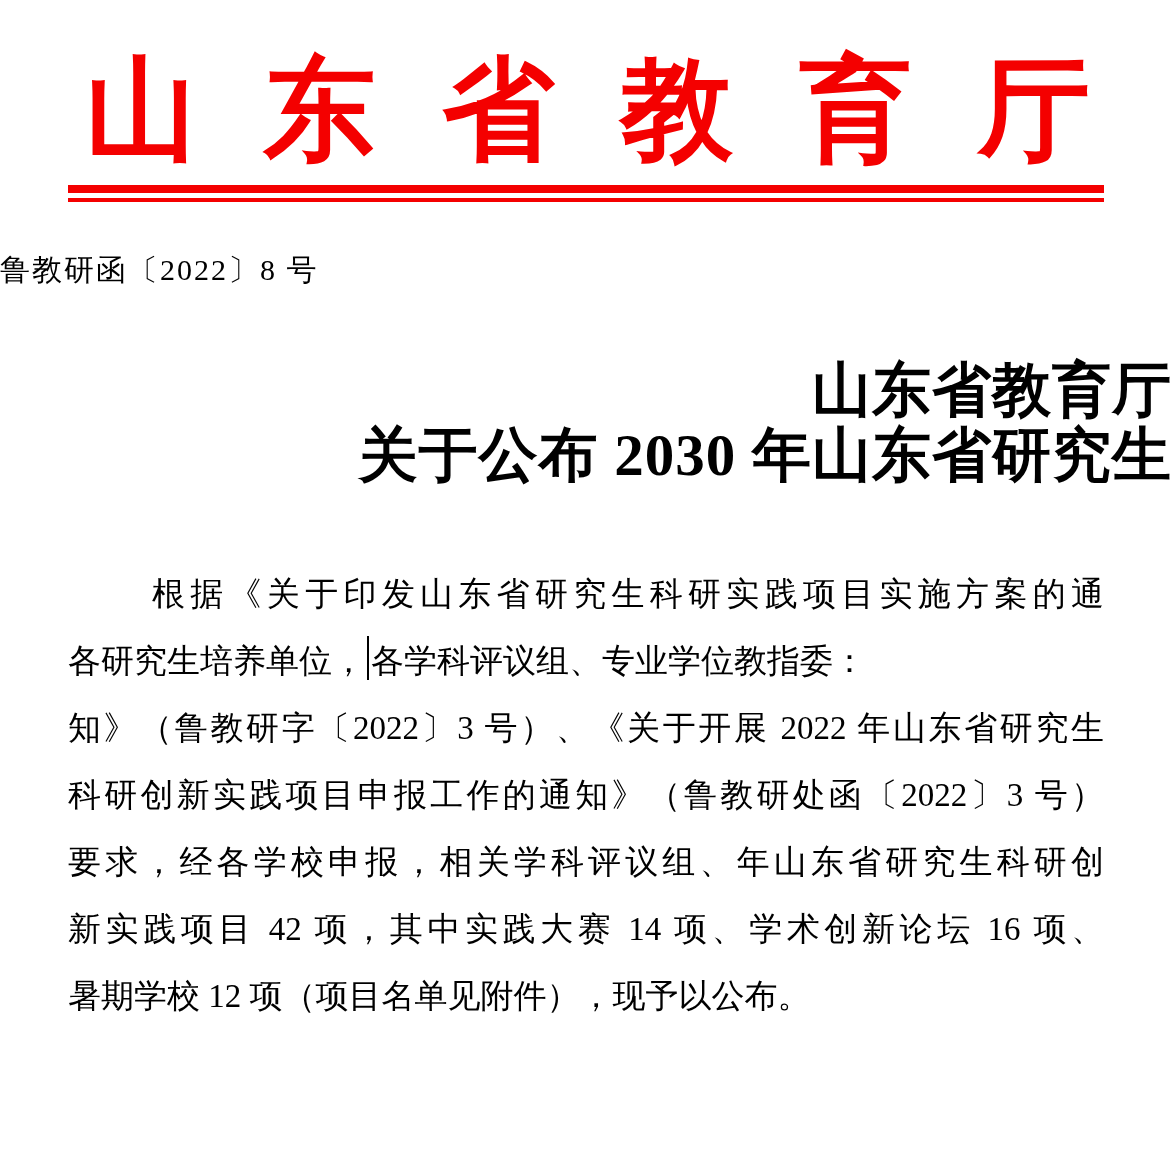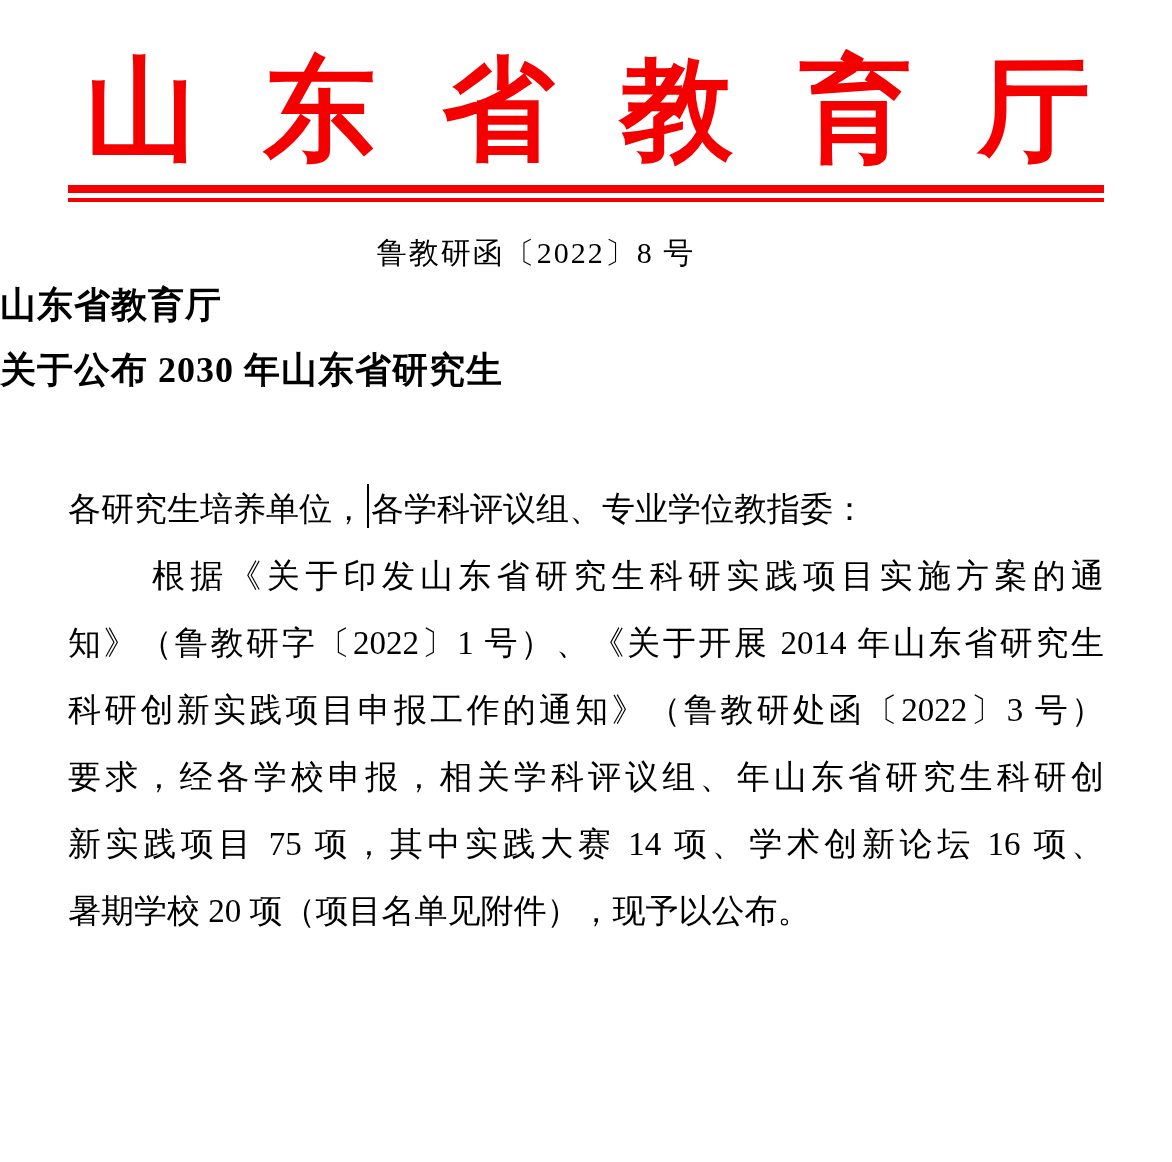--- a/index.html
+++ b/index.html
@@ -32,32 +32,33 @@
   .agency span { display: inline-block; }
   .rule {
     margin-left: 68px;
     margin-right: 68px;
     background: #f40000;
   }
   .rule-thick { height: 8px; margin-top: 14px; }
   .rule-thin  { height: 4px; margin-top: 5px; }
   
   .doc-number {
-    margin-top: 31px;
+    margin-top: 48px;
     padding-right: 100px;
-    text-align: center;
+    text-align: left;
     font-size: 30px;
     line-height: 40px;
     letter-spacing: 2px;
   }
   
   .title {
-    text-align: left;
+    margin-top: 68px;
+    text-align: right;
     font-weight: bold;
-    font-size: 36px;
+    font-size: 59px;
     line-height: 65px;
     letter-spacing: 1px;
   }
   
   .body-text {
     margin: 73px 68px 0 68px;
     font-size: 33px;
     line-height: 67px;
   }
   .line {
@@ -100,22 +101,22 @@
   <div class="rule rule-thin"></div>
 
   <div class="doc-number">鲁教研函〔2022〕8 号</div>
 
   <div class="title">
     <div>山东省教育厅</div>
     <div>关于公布 2030 年山东省研究生</div>
   </div>
 
   <div class="body-text">
+    <div class="line just indent">根据《关于印发山东省研究生科研实践项目实施方案的通</div>
     <div class="line"><span>各研究生培养单位，</span><span class="cursor"></span><span>各学科评议组、专业学位教指委：</span></div>
-    <div class="line just indent">根据《关于印发山东省研究生科研实践项目实施方案的通</div>
-    <div class="line just">知》（鲁教研字〔2022〕1 号）、《关于开展 2014 年山东省研究生</div>
+    <div class="line just">知》（鲁教研字〔2022〕3 号）、《关于开展 2022 年山东省研究生</div>
     <div class="line just">科研创新实践项目申报工作的通知》（鲁教研处函〔2022〕3 号）</div>
     <div class="line just">要求，经各学校申报，相关学科评议组、年山东省研究生科研创</div>
-    <div class="line just">新实践项目 75 项，其中实践大赛 14 项、学术创新论坛 16 项、</div>
-    <div class="line">暑期学校 20 项（项目名单见附件），现予以公布。</div>
+    <div class="line just">新实践项目 42 项，其中实践大赛 14 项、学术创新论坛 16 项、</div>
+    <div class="line">暑期学校 12 项（项目名单见附件），现予以公布。</div>
   </div>
 
 </div>
 
 </body></html>

